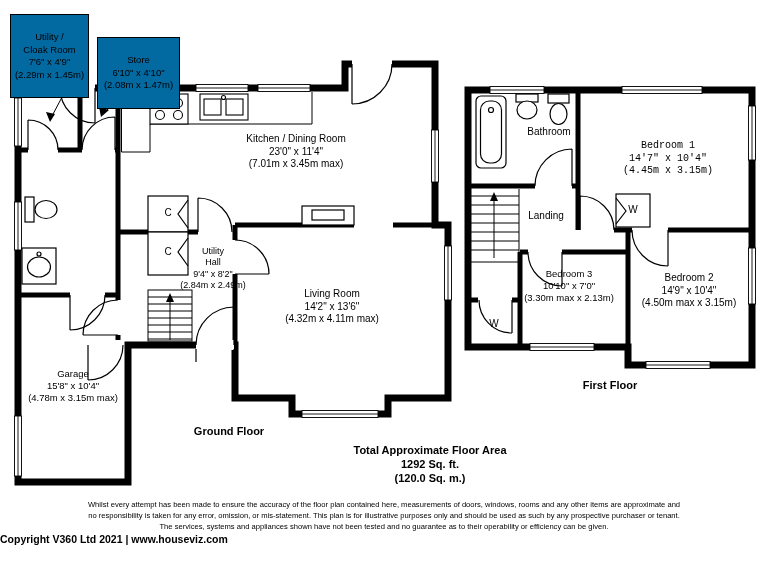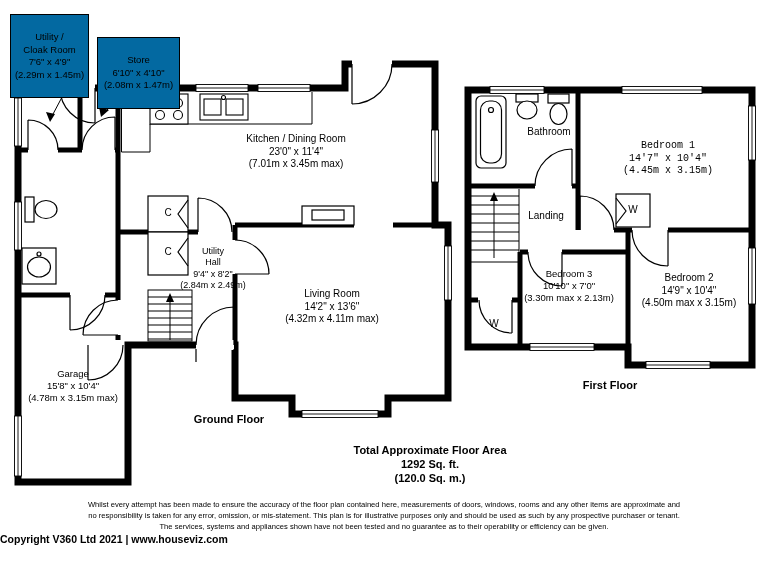--- a/index.html
+++ b/index.html
@@ -242,21 +242,21 @@
 
   <div class="lbl tiny" style="left:73px; top:368px;">
     <div>Garage</div>
     <div>15'8" x 10'4"</div>
     <div>(4.78m x 3.15m max)</div>
   </div>
 
   <div class="lbl" style="left:168px; top:207px;">C</div>
   <div class="lbl" style="left:168px; top:246px;">C</div>
 
-  <div class="lbl title" style="left:229px; top:413px;">Ground Floor</div>
+  <div class="lbl title" style="left:229px; top:425px;">Ground Floor</div>
 
   <div class="lbl" style="left:549px; top:126px;">Bathroom</div>
   <div class="lbl" style="left:546px; top:210px;">Landing</div>
 
   <div class="lbl" style="left:668px; top:140px;font-family:Liberation Mono, monospace;">
     <div>Bedroom 1</div>
     <div>14'7" x 10'4"</div>
     <div>(4.45m x 3.15m)</div>
   </div>
 

